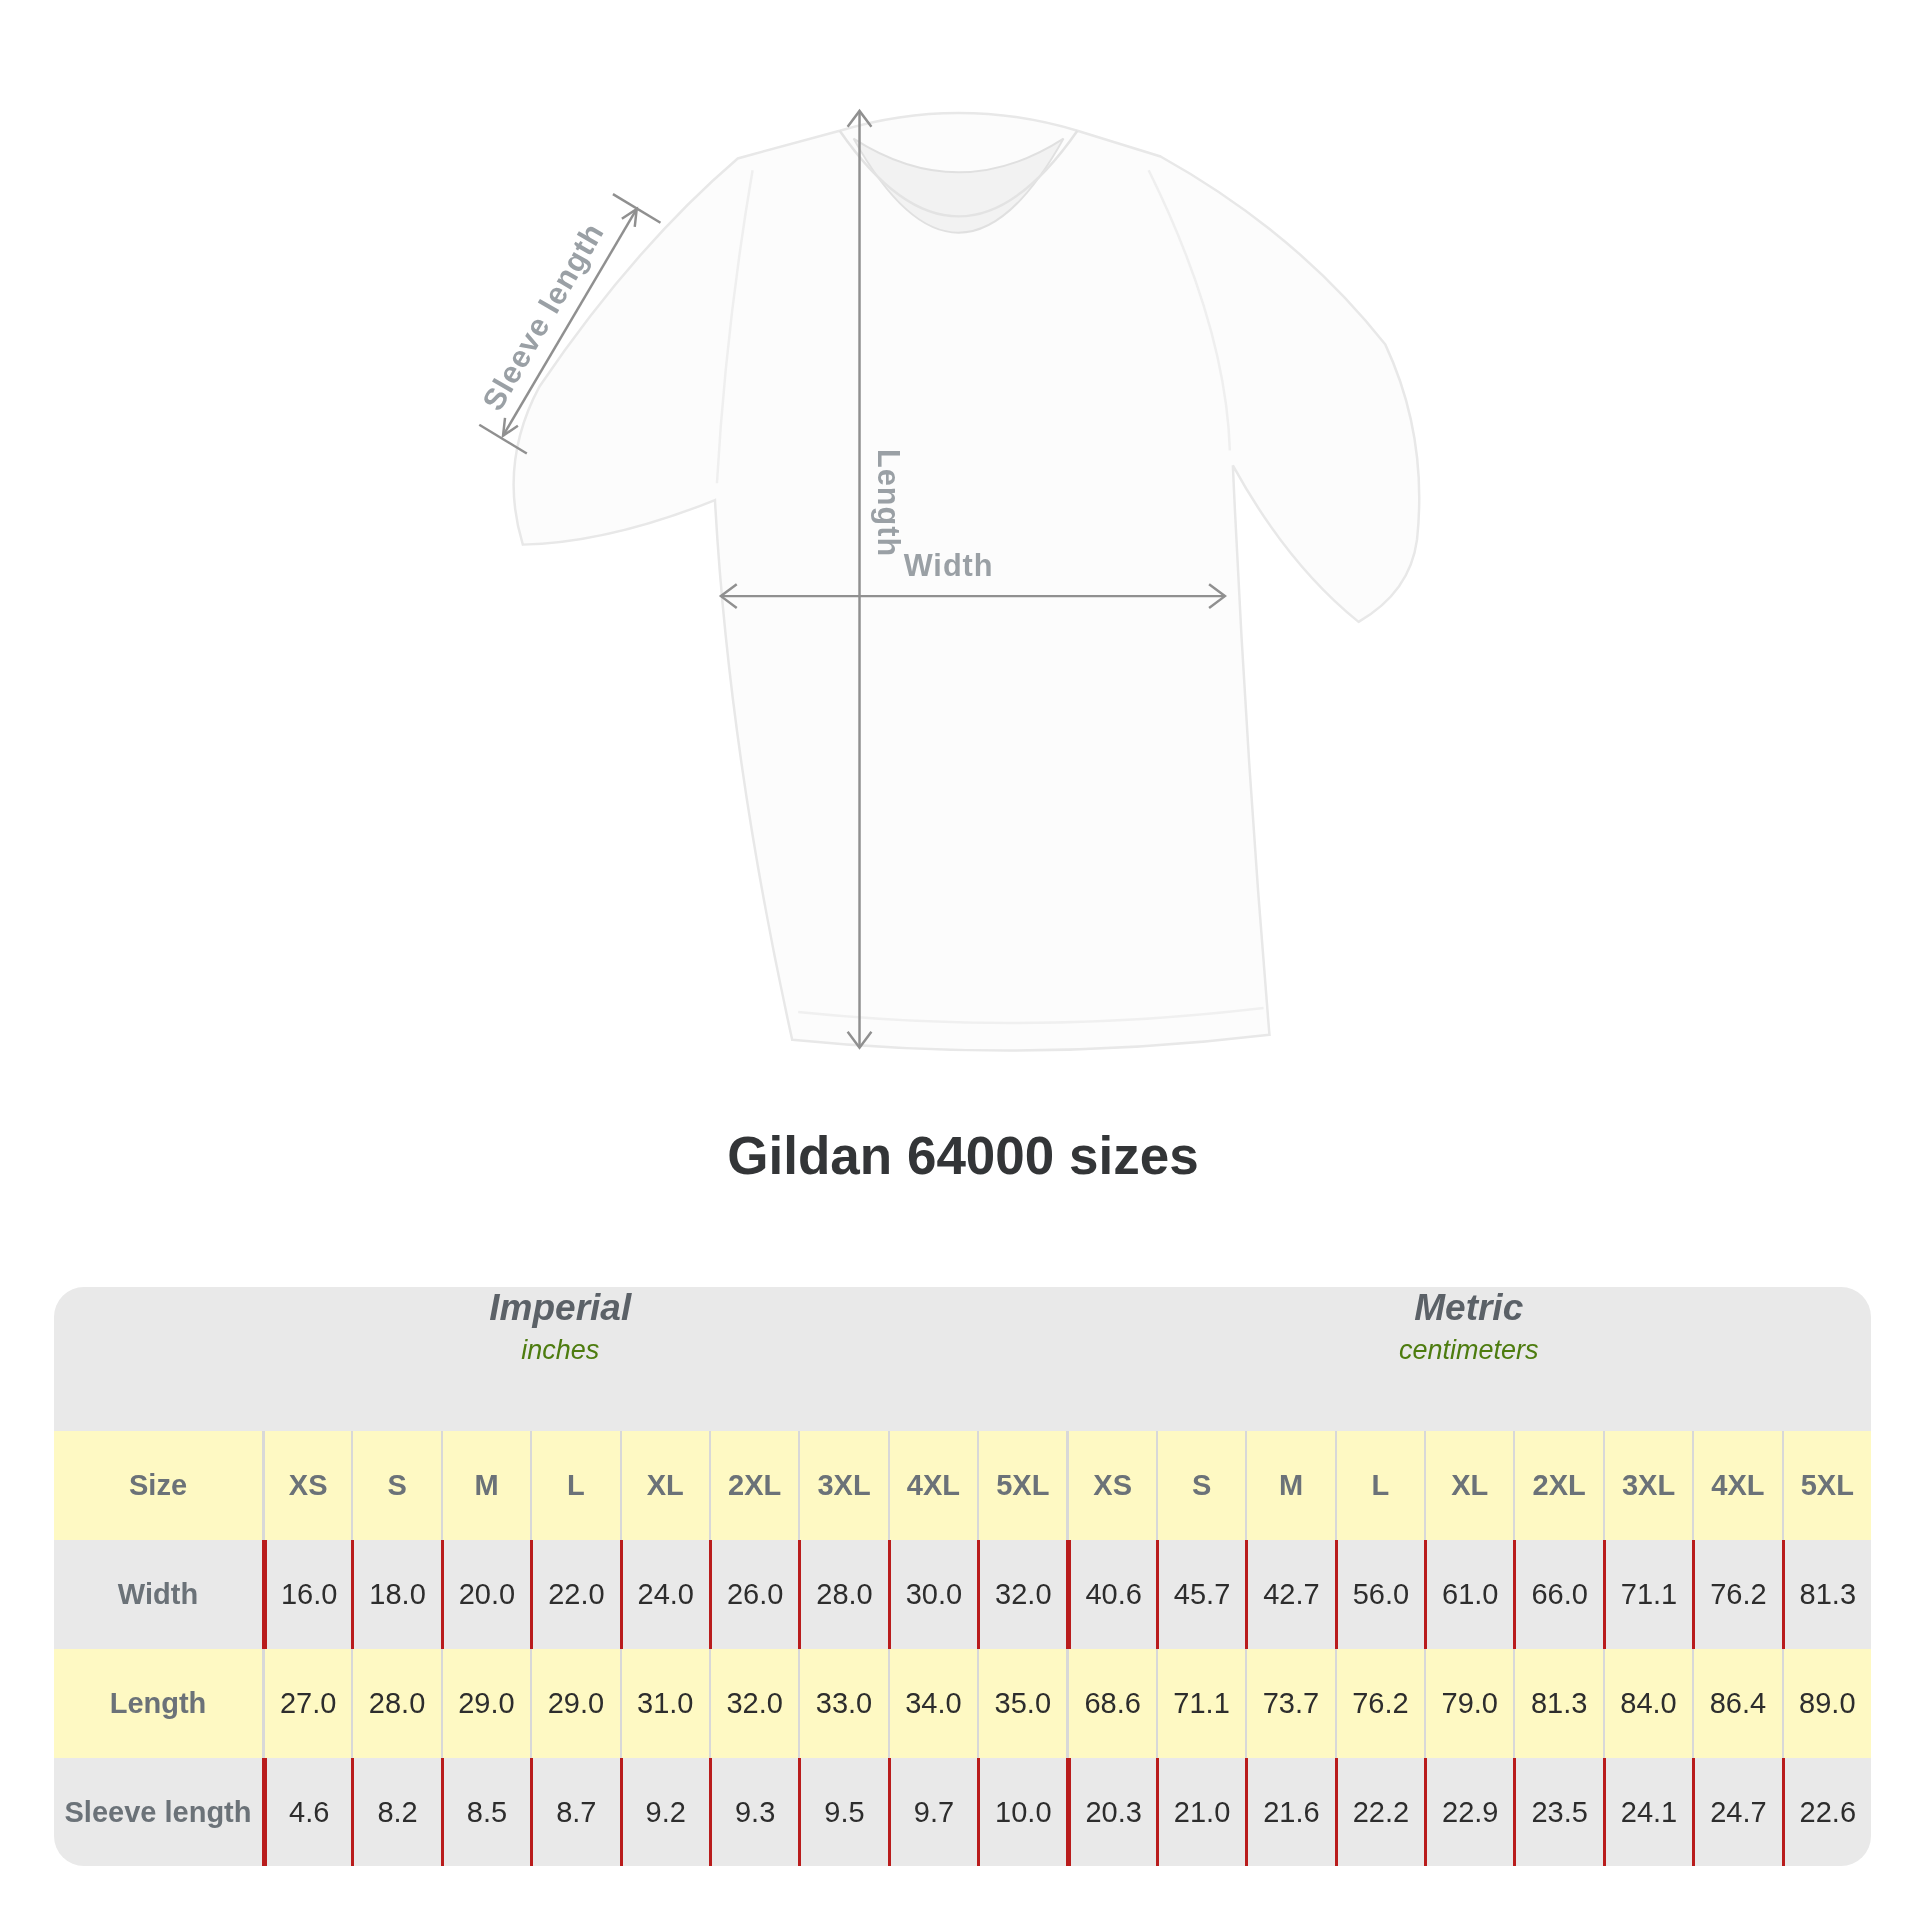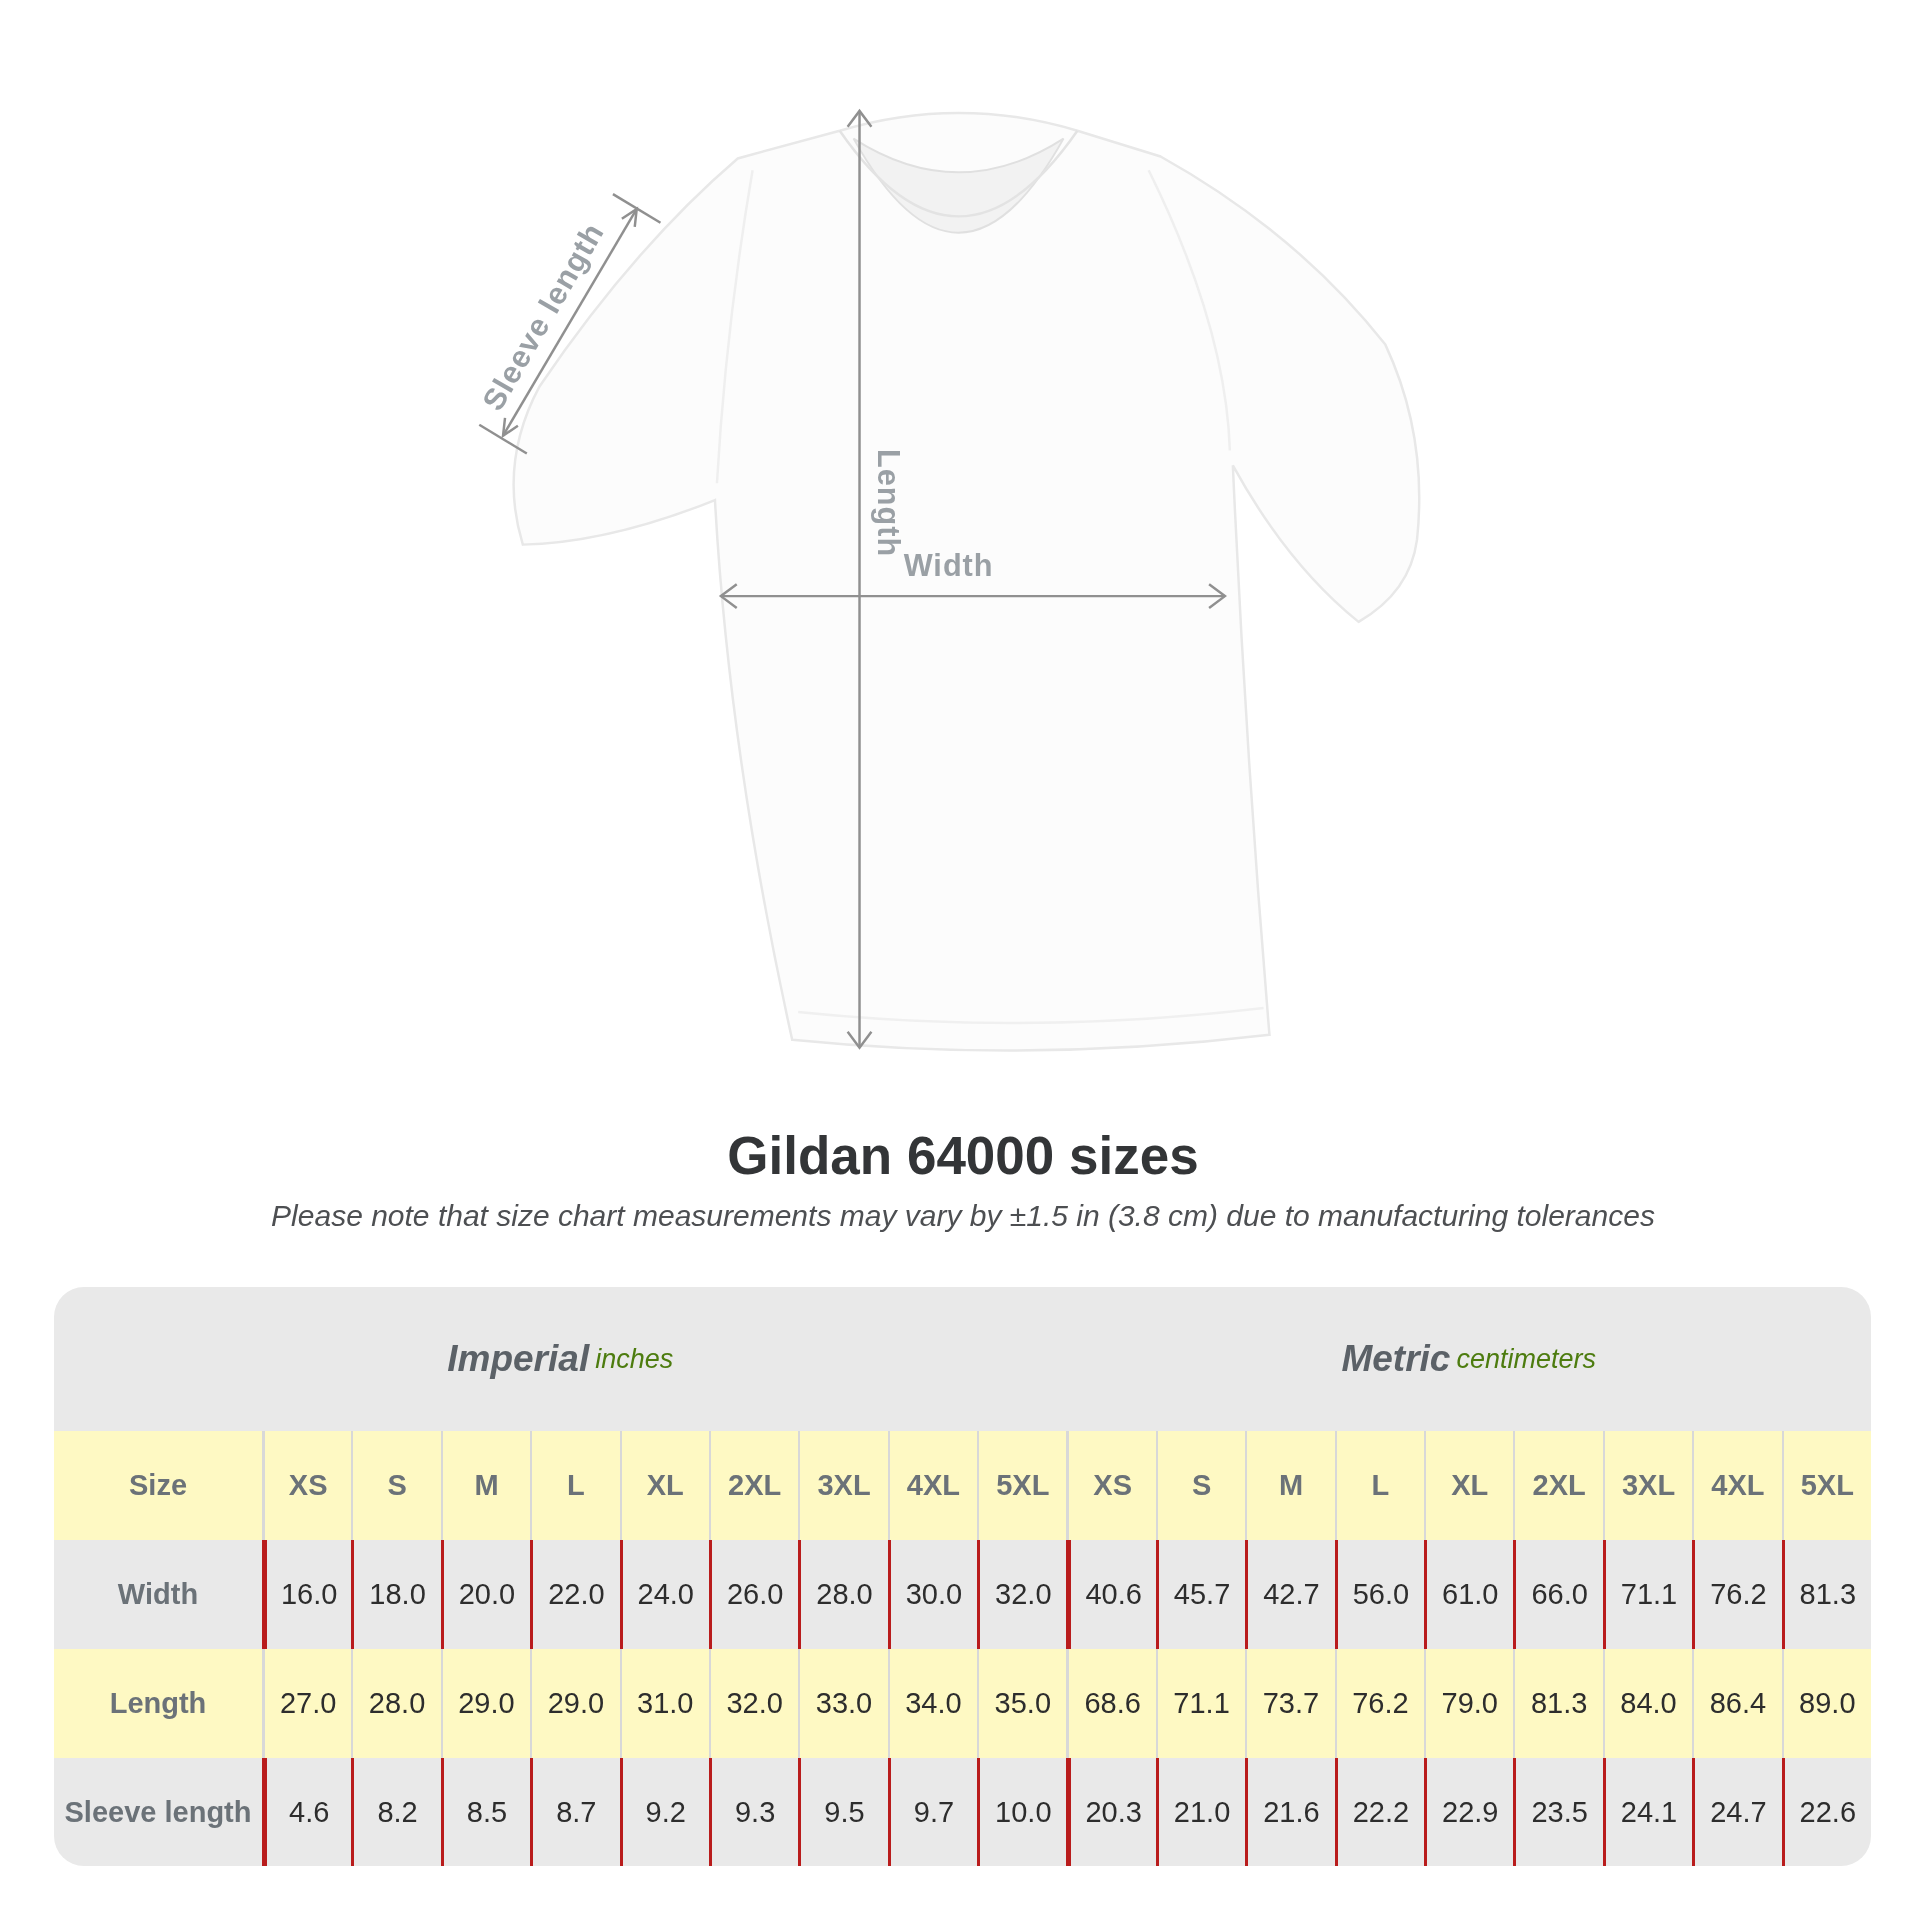--- a/index.html
+++ b/index.html
@@ -14,21 +14,21 @@
   #title-block{position:absolute;left:0;top:1127px;width:1926px;text-align:center;}
   #page-title{font-size:53px;font-weight:bold;color:#333537;margin:0;line-height:1.1;}
   #page-subtitle{font-size:30px;font-style:italic;color:#4d4f52;margin:14px 0 0 0;}
   
   #size-table{
     position:absolute;left:54px;top:1287px;width:1817px;height:579px;
     border-radius:30px;overflow:hidden;background:#ffffff;
   }
   .tr{display:grid;grid-template-columns:208px repeat(18,1fr);}
   .band{height:144px;background:#e9e9e9;}
-  .band .bcell{display:flex;flex-direction:row;align-items:center;justify-content:center;gap:6px;}
+  .band .bcell{display:flex;flex-direction:column;align-items:center;gap:6px;}
   .band .imperial{grid-column:1/11;}
   .band .metric{grid-column:11/20;}
   .unit-name{font-size:37px;font-weight:bold;font-style:italic;color:#5b6167;}
   .unit-sub{font-size:27px;font-style:italic;color:#4d7c0f;}
   .row{height:109px;}
   .c{display:flex;align-items:center;justify-content:center;}
   .row-white{background:#fef9c3;}
   .row-gray{background:#e9e9e9;}
   .row-white .c + .c{border-left:2px solid #d8d8d8;}
   .row-gray  .c + .c{border-left:3px solid #b91c1c;}
@@ -86,21 +86,20 @@
       <polyline points="628,221 643,211 641,229"></polyline>
       <polyline points="523,430 508,440 510,422"></polyline>
       <line x1="619" y1="196" x2="667" y2="225"></line>
       <line x1="484" y1="429" x2="532" y2="458"></line>
     </g>
     <text class="dim-label" x="549" y="330" text-anchor="middle" transform="rotate(-60 549 320)">Sleeve length</text>
   </svg>
 
   <div id="title-block">
     <h1 id="page-title">Gildan 64000 sizes</h1>
-    <p id="page-subtitle">Please note that size chart measurements may vary by ±1.5 in (3.8 cm) due to manufacturing tolerances</p>
   </div>
 
   <div id="size-table">
 
     <div class="tr band">
       <div class="bcell imperial">
         <span class="unit-name">Imperial</span>
         <span class="unit-sub">inches</span>
       </div>
       <div class="bcell metric">

